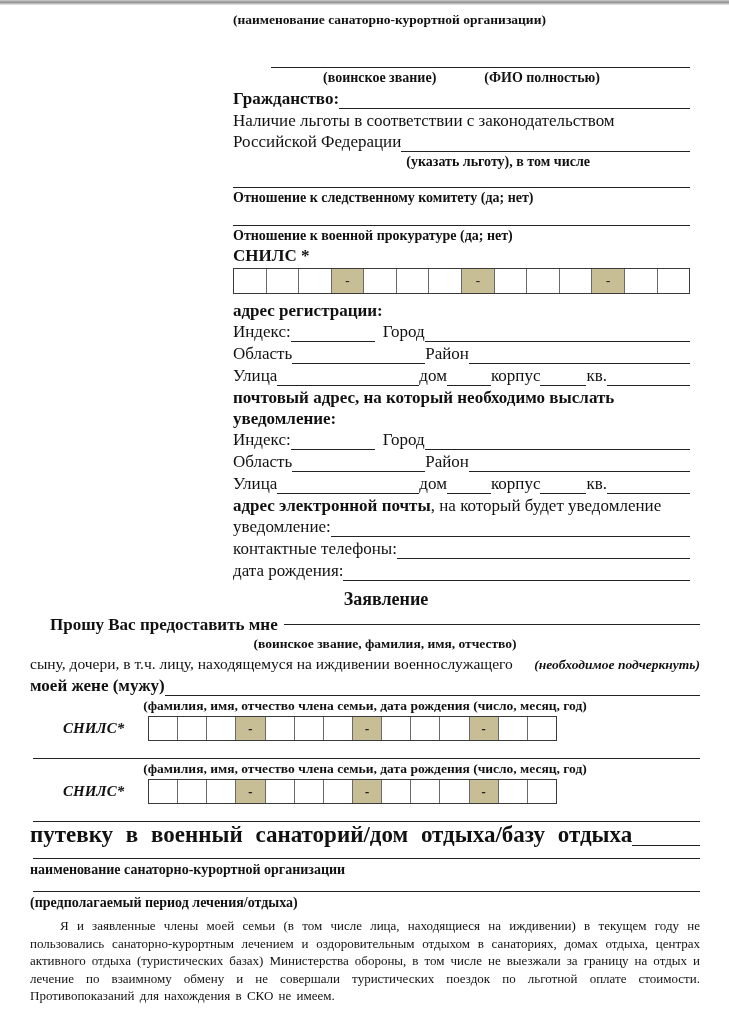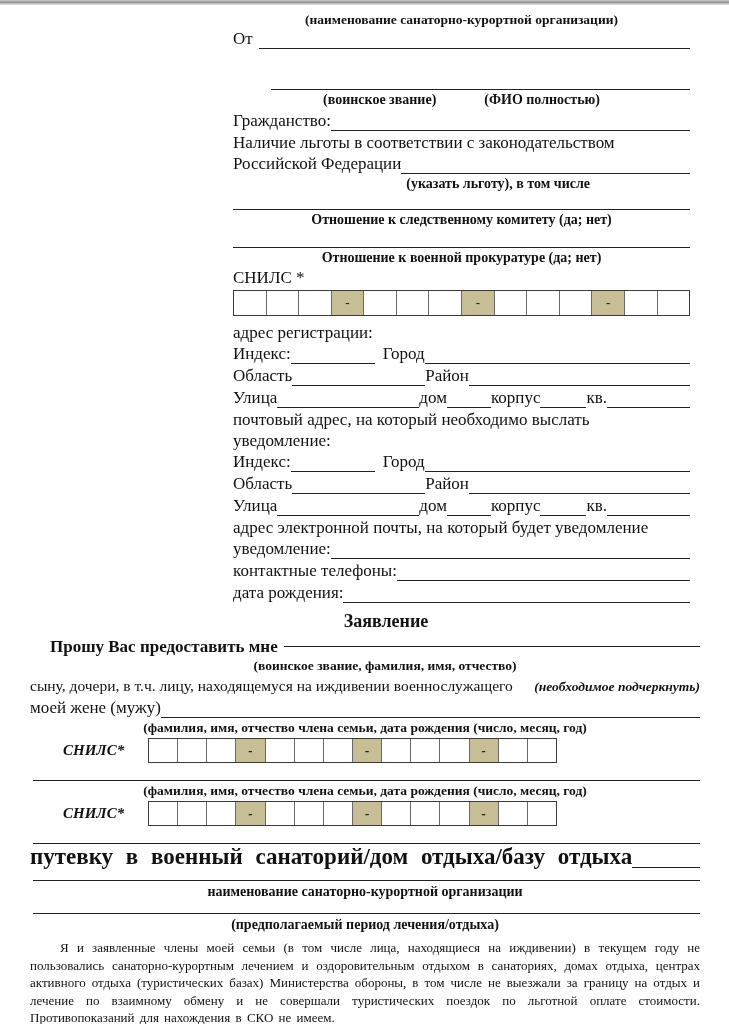--- a/index.html
+++ b/index.html
@@ -11,24 +11,24 @@
     overflow:hidden;
   }
   .scan-edge { height:5px; background:linear-gradient(to bottom,#cfcfcf 0%,#909090 45%,#ececec 100%); }
   .doc { padding:7px 29px 0 30px; }
 
   
   .row { display:flex; align-items:flex-end; }
   .fill { flex:1; border-bottom:1px solid #222; min-width:8px; }
   .fill.fx { flex:none; }
   .main { font-size:17px; line-height:21px; }
-  .b { font-weight:normal; }
+  .b { font-weight:bold; }
   .cap { font-weight:bold; font-size:13.5px; line-height:16px; }
   .cap14 { font-weight:bold; font-size:14px; line-height:17px; }
-  .center { text-align:center; }
+  .center { }
   .nb { white-space:nowrap; }
 
   
   .top-col { margin-left:203px; width:457px; }
   .top-col .row { margin-bottom:1px; }
   .spacer26 { height:26px; }
   .caps-row { display:flex; justify-content:center; gap:48px; margin-bottom:2px; }
   .benefit-cap { text-align:right; padding-right:100px; margin-bottom:4px; }
   .uline { border-bottom:1px solid #222; height:14px; margin-bottom:1px; }
 
@@ -66,24 +66,20 @@
 <body>
 
 <div class="scan-edge"></div>
 
 <div class="doc">
 
   <div class="top-col">
 
     <div class="cap center">(наименование санаторно-курортной организации)</div>
 
-    <div class="row main">
-      <span class="nb">От</span>
-      <span class="fill" style="margin-left:6px"></span>
-    </div>
 
     <div class="spacer26"></div>
 
     <div class="row">
       <span class="fill" style="margin-left:38px;height:14px"></span>
     </div>
     <div class="caps-row">
       <span class="cap14">(воинское звание)</span>
       <span class="cap14">(ФИО полностью)</span>
     </div>

